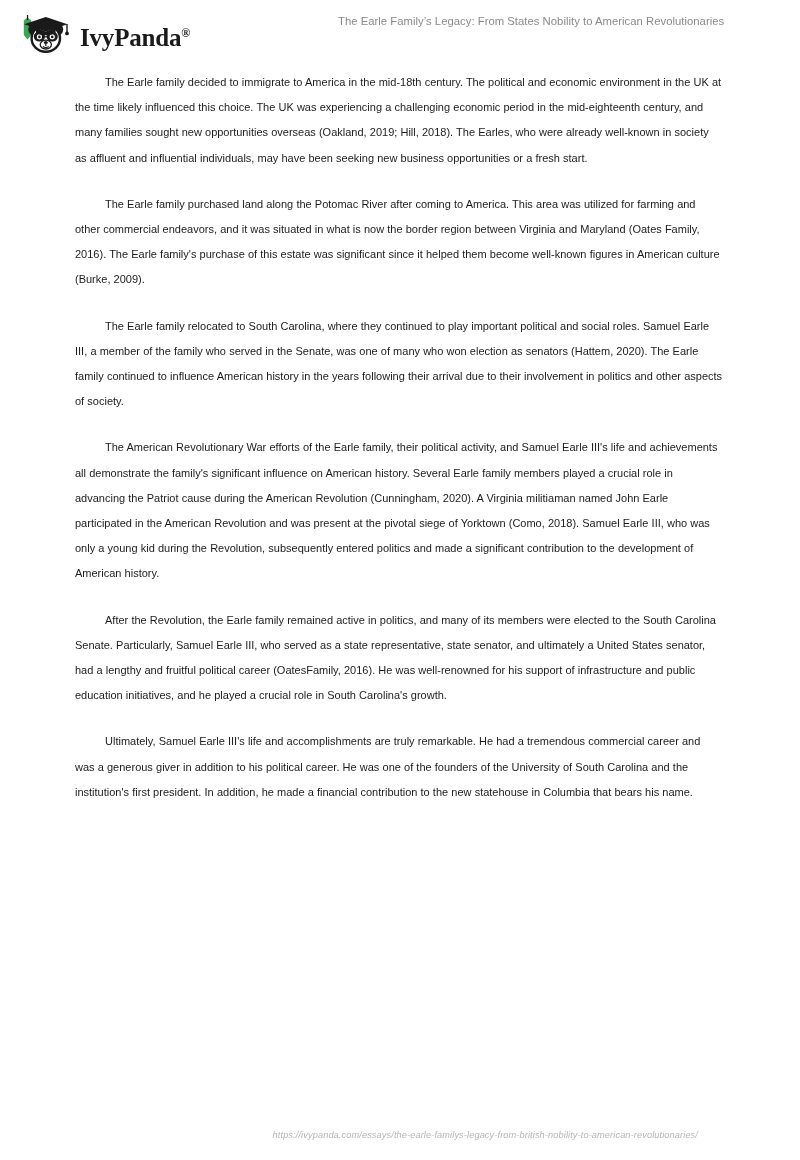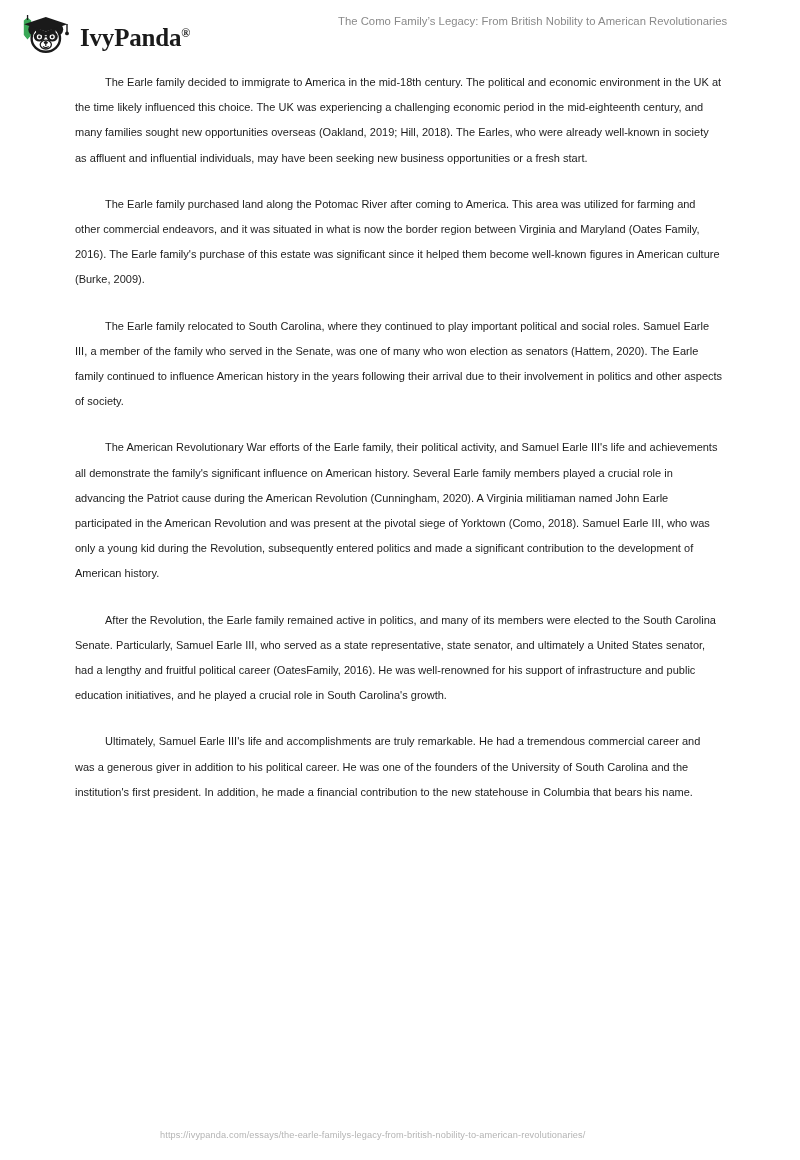--- a/index.html
+++ b/index.html
@@ -87,21 +87,22 @@
   .essay-paragraph:last-child {
     margin-bottom: 16px;
   }
 
   
   .page-footer {
     position: absolute;
     left: 0;
     bottom: 18px;
     width: 698px;
-    text-align: left;
+    text-align: right;
+    font-style: italic;
   }
   .footer-url {
     display: inline-block;
     font-size: 9.2px;
     line-height: 13px;
     color: #b4b4b4;
     letter-spacing: 0.12px;
     text-decoration: none;
     white-space: nowrap;
     padding-left: 160px;
@@ -146,21 +147,21 @@
 
         <path d="M27.8 6.0 L49.5 13.2 L27.8 20.4 L6.1 13.2 Z" fill="#1a1a1a"></path>
         <path d="M18.0 16.5 L18.0 22.0 Q27.8 26.4 37.6 22.0 L37.6 16.5 L27.8 20.6 Z" fill="#1a1a1a"></path>
         <rect x="48.3" y="13.0" width="1.4" height="8.6" fill="#1a1a1a"></rect>
         <circle cx="49.0" cy="22.4" r="1.9" fill="#1a1a1a"></circle>
       </svg>
     </span>
     <span class="brand-wordmark"><span>IvyPanda</span><span class="reg">®</span></span>
   </a>
 
-  <div class="header-title">The Como Family’s Legacy: From British Nobility to American Revolutionaries</div>
+  <div class="header-title">The Earle Family’s Legacy: From States Nobility to American Revolutionaries</div>
 </div>
 
 <div class="essay-body">
   <p class="essay-paragraph">The Earle family decided to immigrate to America in the mid-18th century. The political and economic environment in the UK at the time likely influenced this choice. The UK was experiencing a challenging economic period in the mid-eighteenth century, and many families sought new opportunities overseas (Oakland, 2019; Hill, 2018). The Earles, who were already well-known in society as affluent and influential individuals, may have been seeking new business opportunities or a fresh start.</p>
   <p class="essay-paragraph">The Earle family purchased land along the Potomac River after coming to America. This area was utilized for farming and other commercial endeavors, and it was situated in what is now the border region between Virginia and Maryland (Oates Family, 2016). The Earle family's purchase of this estate was significant since it helped them become well-known figures in American culture (Burke, 2009).</p>
   <p class="essay-paragraph">The Earle family relocated to South Carolina, where they continued to play important political and social roles. Samuel Earle III, a member of the family who served in the Senate, was one of many who won election as senators (Hattem, 2020). The Earle family continued to influence American history in the years following their arrival due to their involvement in politics and other aspects of society.</p>
   <p class="essay-paragraph">The American Revolutionary War efforts of the Earle family, their political activity, and Samuel Earle III's life and achievements all demonstrate the family's significant influence on American history. Several Earle family members played a crucial role in advancing the Patriot cause during the American Revolution (Cunningham, 2020). A Virginia militiaman named John Earle participated in the American Revolution and was present at the pivotal siege of Yorktown (Como, 2018). Samuel Earle III, who was only a young kid during the Revolution, subsequently entered politics and made a significant contribution to the development of American history.</p>
   <p class="essay-paragraph">After the Revolution, the Earle family remained active in politics, and many of its members were elected to the South Carolina Senate. Particularly, Samuel Earle III, who served as a state representative, state senator, and ultimately a United States senator, had a lengthy and fruitful political career (OatesFamily, 2016). He was well-renowned for his support of infrastructure and public education initiatives, and he played a crucial role in South Carolina's growth.</p>
   <p class="essay-paragraph">Ultimately, Samuel Earle III's life and accomplishments are truly remarkable. He had a tremendous commercial career and was a generous giver in addition to his political career. He was one of the founders of the University of South Carolina and the institution's first president. In addition, he made a financial contribution to the new statehouse in Columbia that bears his name.</p>
 </div>

